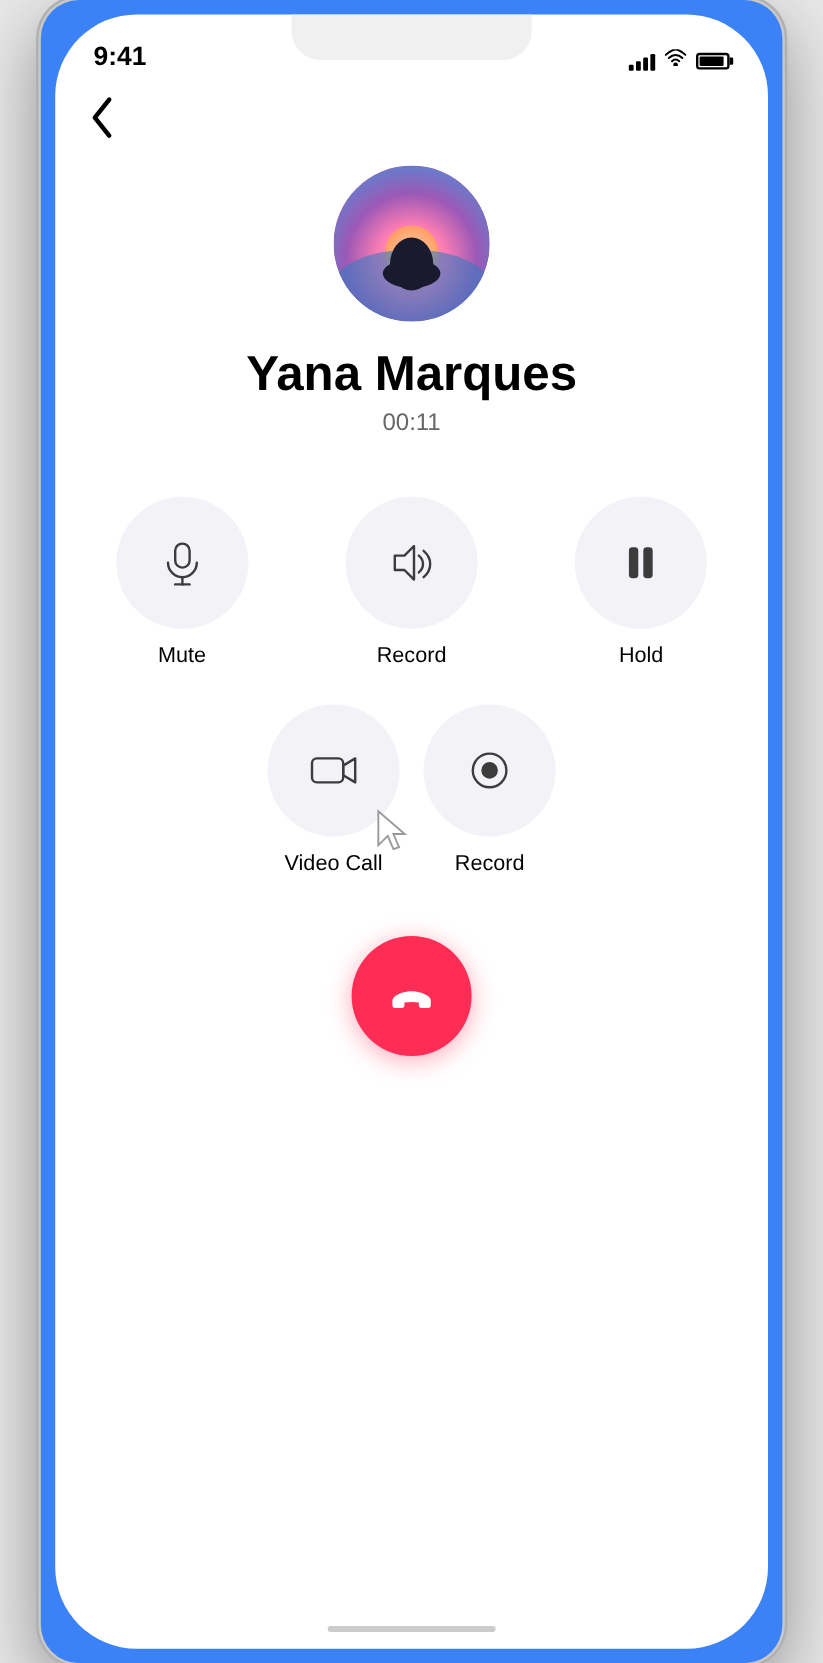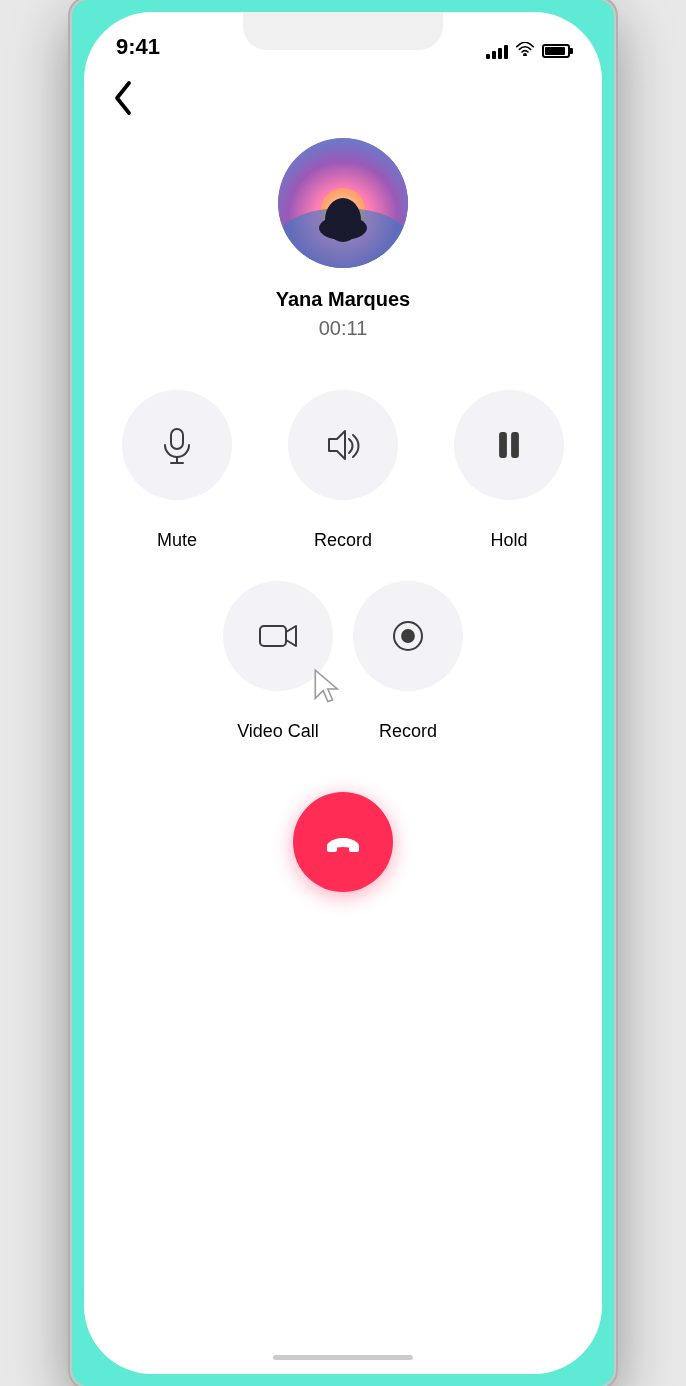--- a/index.html
+++ b/index.html
@@ -7,24 +7,24 @@
     body {
       background: #e8e8e8;
       display: flex;
       justify-content: center;
       align-items: center;
       min-height: 100vh;
       font-family: -apple-system, BlinkMacSystemFont, 'SF Pro Display', 'Helvetica Neue', sans-serif;
     }
 
     .phone-frame {
-      width: 542px;
+      width: 618px;
       height: 1386px;
-      background: #5eead4;
-      border-radius: 16px;
+      background: #3b82f6;
+      border-radius: 32px;
       position: relative;
       box-shadow:
         0 0 0 2px #c8c8c8,
         0 0 0 4px #b0b0b0,
         0 20px 60px rgba(0,0,0,0.4);
       overflow: hidden;
     }
 
     .phone-screen {
       position: absolute;
@@ -157,21 +157,21 @@
     .avatar-bg {
       width: 100%;
       height: 100%;
       background: linear-gradient(160deg, #ff8c6b 0%, #ff6b8a 20%, #c45080 40%, #6a4a8c 60%, #4a6ab0 80%, #7ab0d8 100%);
       position: relative;
     }
 
     
     .contact-name {
       margin-top: 20px;
-      font-size: 20px;
+      font-size: 41px;
       font-weight: 700;
       color: #000;
       text-align: center;
     }
 
     .call-timer {
       margin-top: 6px;
       font-size: 20px;
       color: #666;
     }
@@ -183,21 +183,21 @@
       grid-template-columns: repeat(3, 1fr);
       gap: 30px 20px;
       width: 100%;
       max-width: 560px;
     }
 
     .control-item {
       display: flex;
       flex-direction: column;
       align-items: center;
-      gap: 30px;
+      gap: 12px;
       cursor: pointer;
     }
 
     .control-btn {
       width: 110px;
       height: 110px;
       border-radius: 50%;
       background: #f2f2f7;
       display: flex;
       align-items: center;

